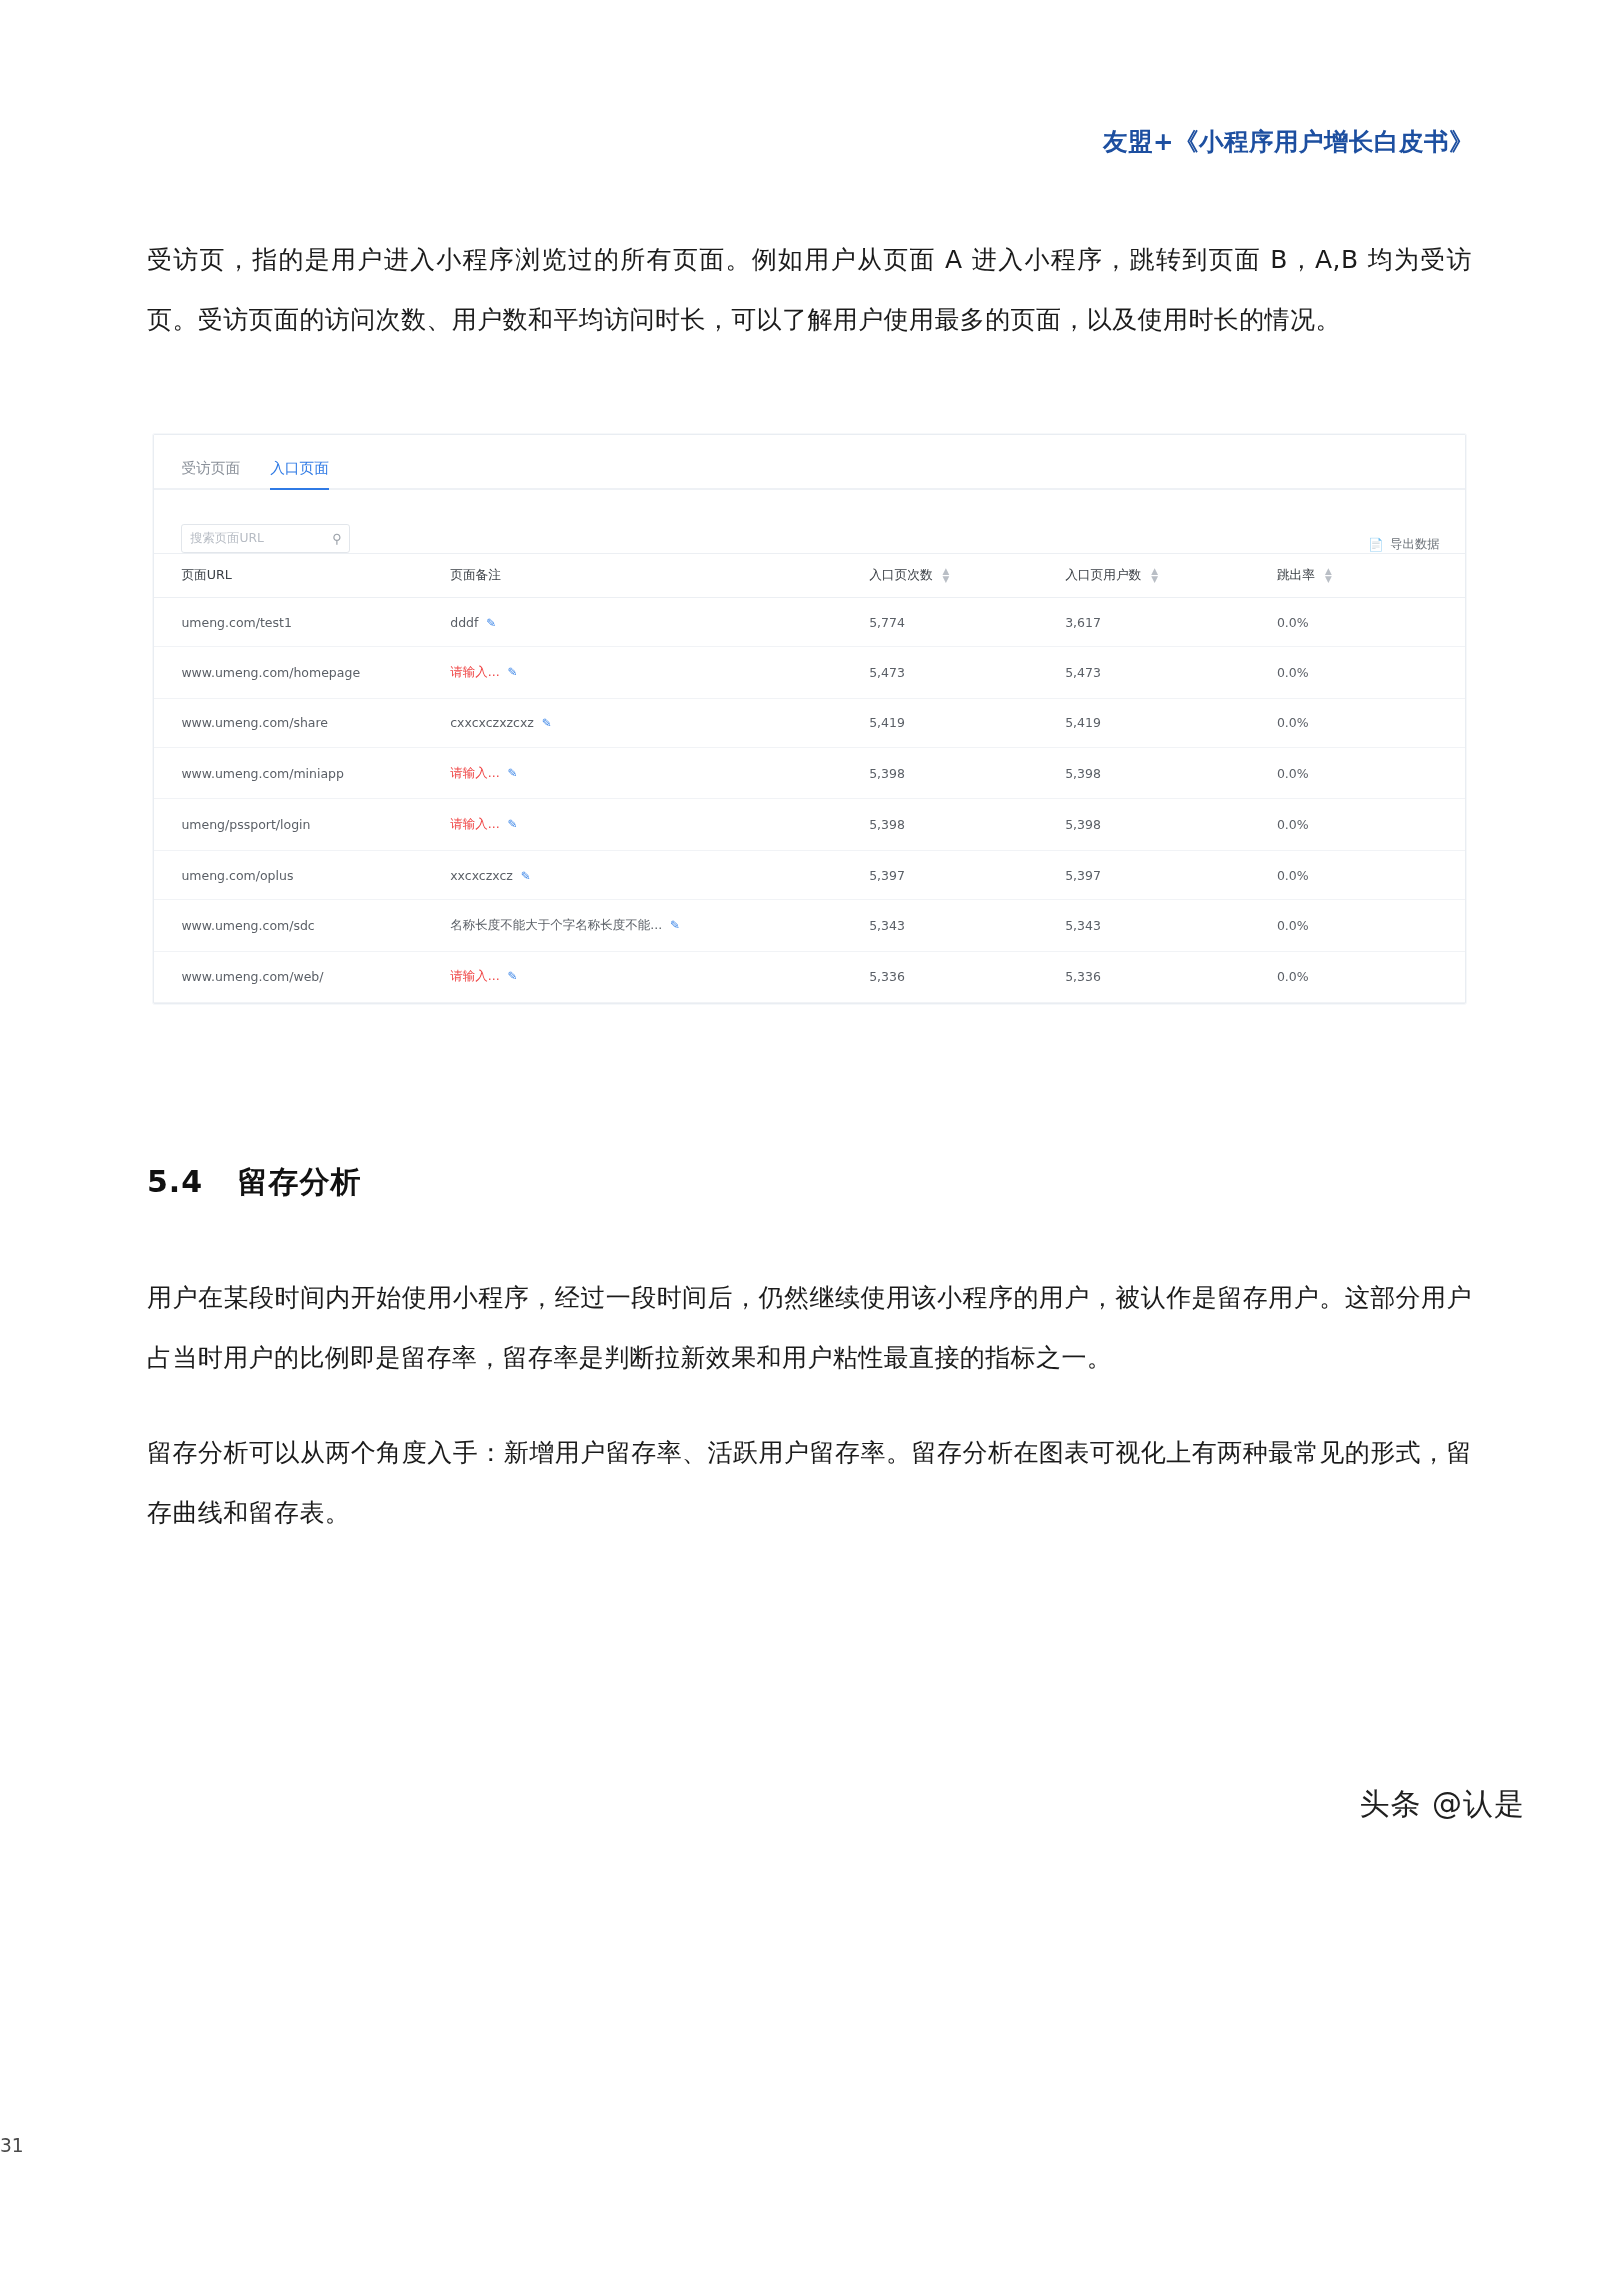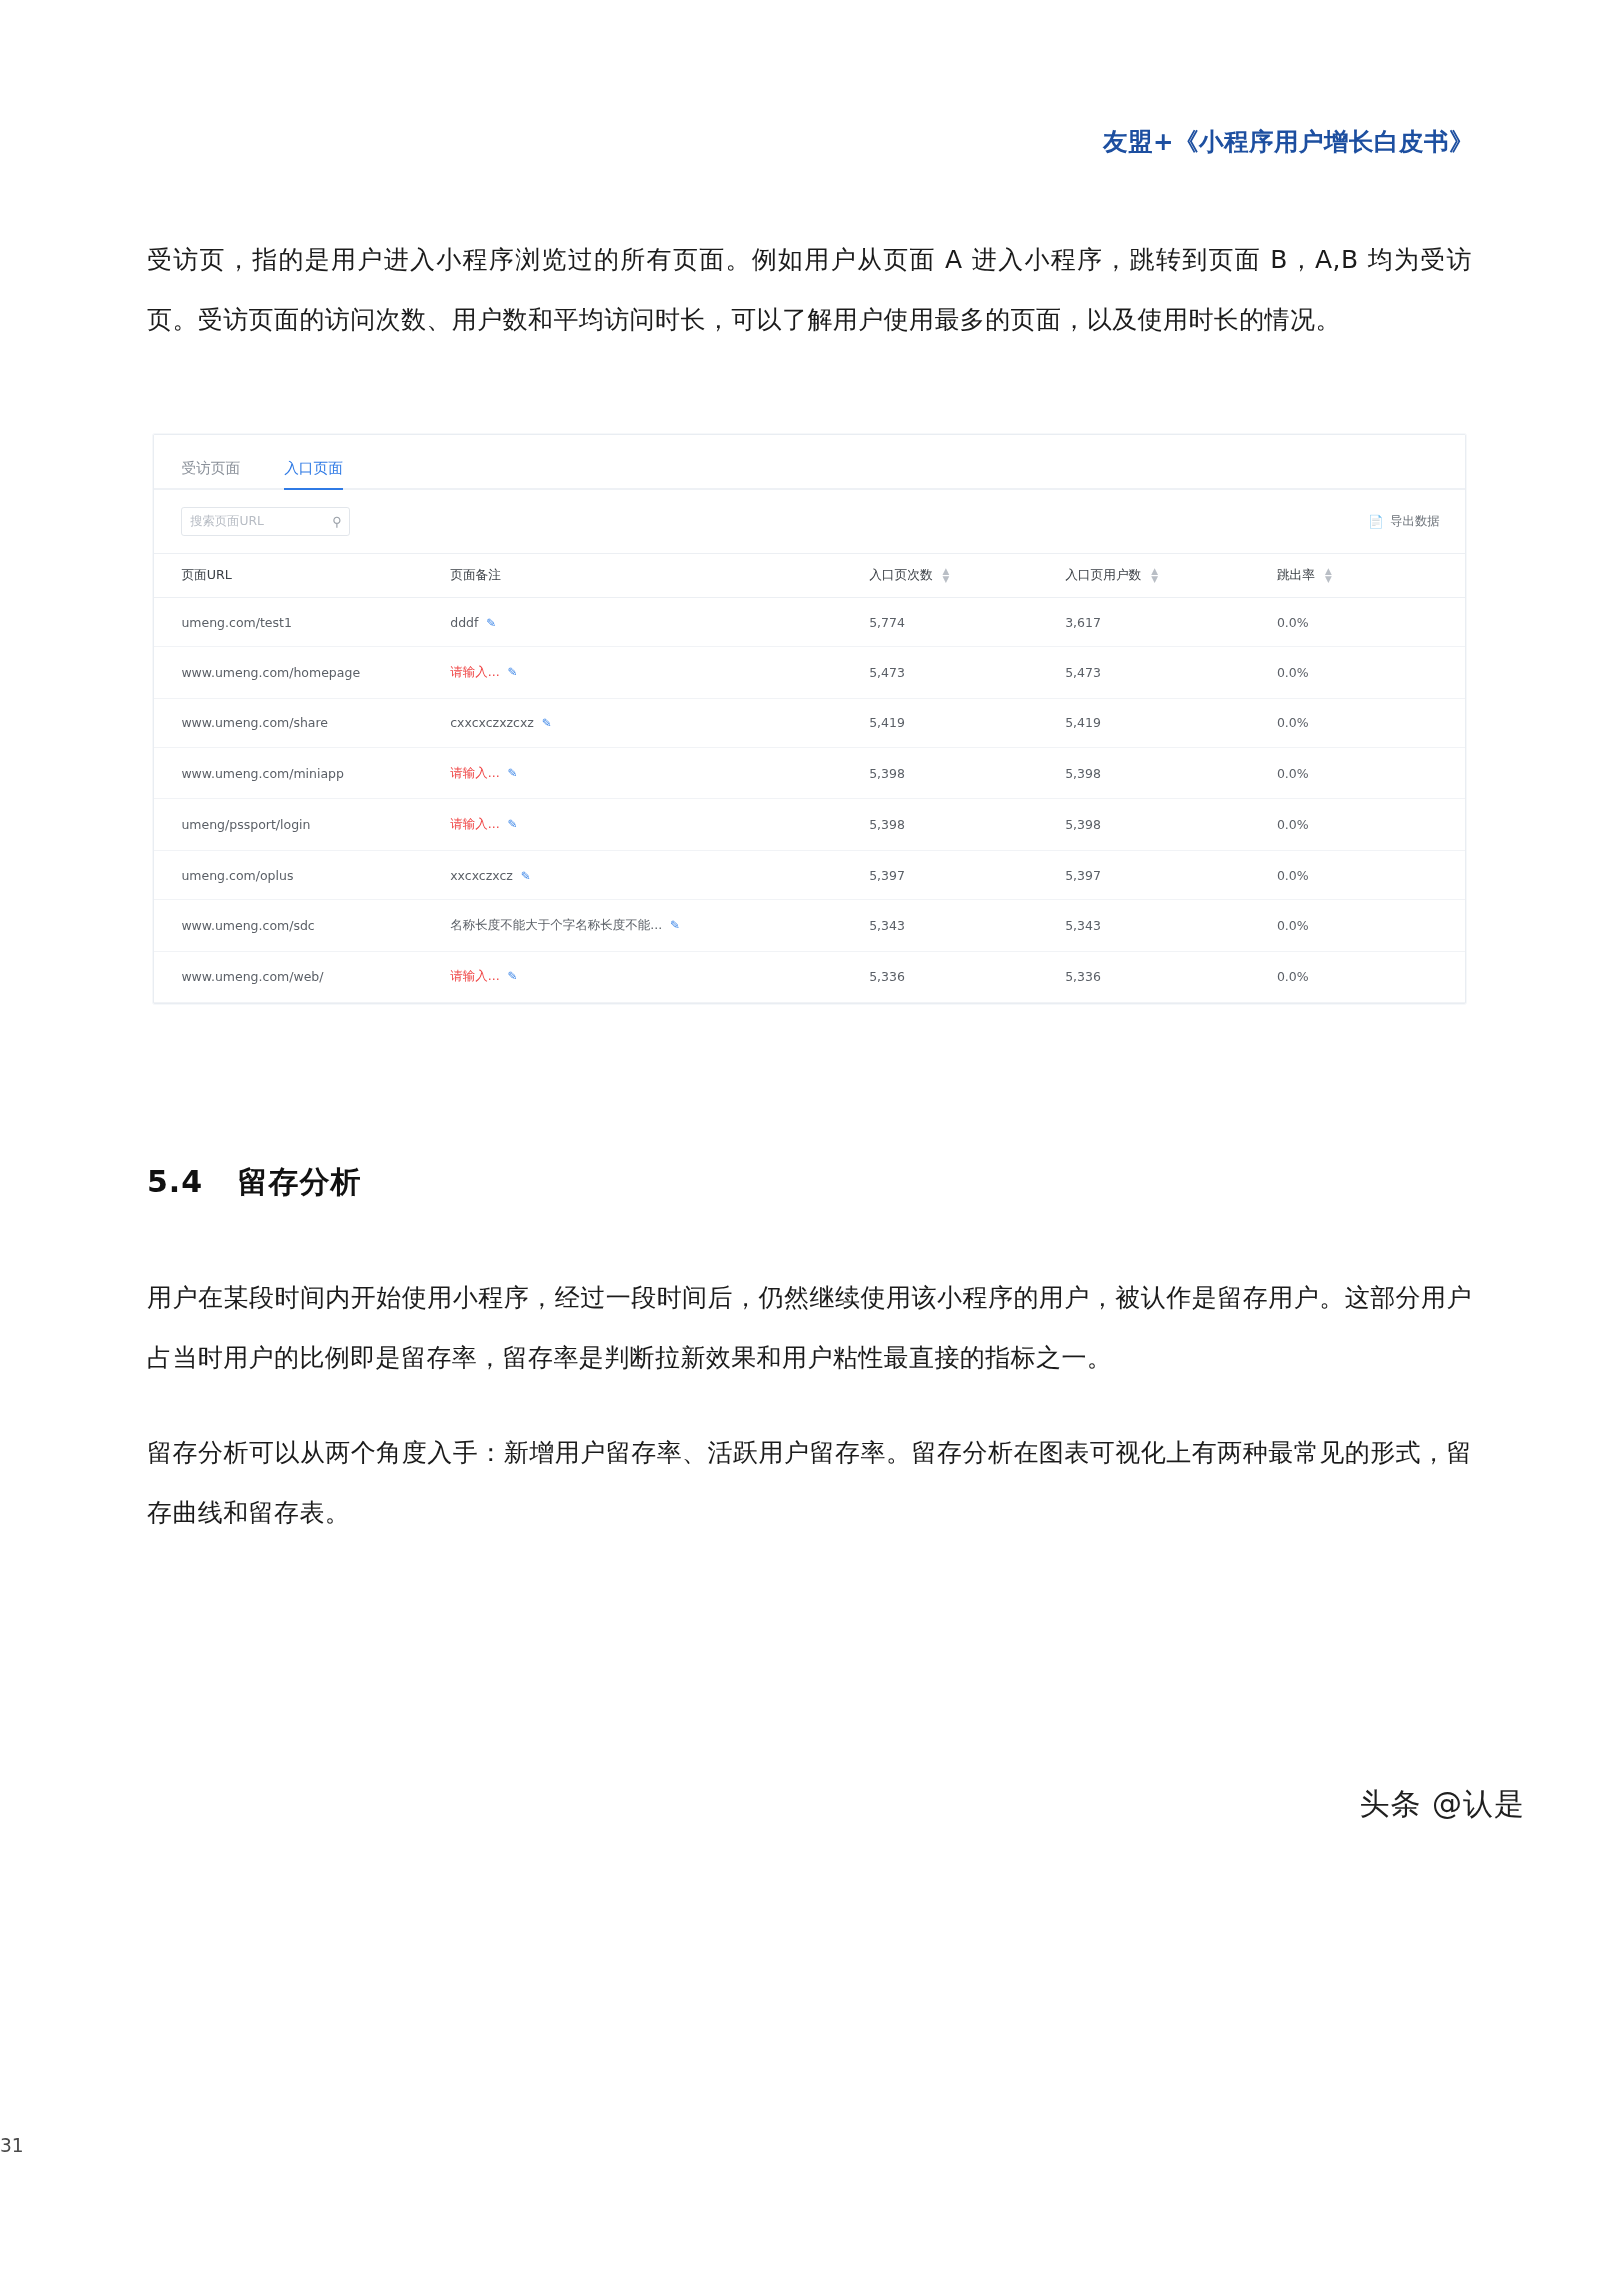--- a/index.html
+++ b/index.html
@@ -63,21 +63,21 @@
     border-radius: 2px;
     box-shadow: 0 0 0 1px rgba(240,243,247,0.6);
     font-family: "DejaVu Sans", "Liberation Sans", sans-serif;
   }
 
   .shot-tabs {
     height: 55px;
     display: flex;
     align-items: flex-end;
     padding-left: 27.4px;
-    gap: 44px;
+    gap: 30px;
     background: #fff;
     border-bottom: 2px solid #eef1f5;
   }
   .shot-tab {
     font-size: 14.7px;
     color: #8a9099;
     padding-bottom: 9.8px;
     position: relative;
     cursor: pointer;
   }
@@ -86,21 +86,21 @@
     content: "";
     position: absolute;
     left: 0; right: 0; bottom: -2px;
     height: 2px;
     background: #2f7ae5;
   }
 
   .shot-toolbar {
     height: 63px;
     display: flex;
-    align-items: center;
+    align-items: flex-end;
     justify-content: space-between;
     padding: 0 25.5px 0 27.4px;
     background: #fff;
   }
 
   .search-box {
     width: 169px;
     height: 29px;
     border: 1px solid #e2e6eb;
     border-radius: 2.9px;

